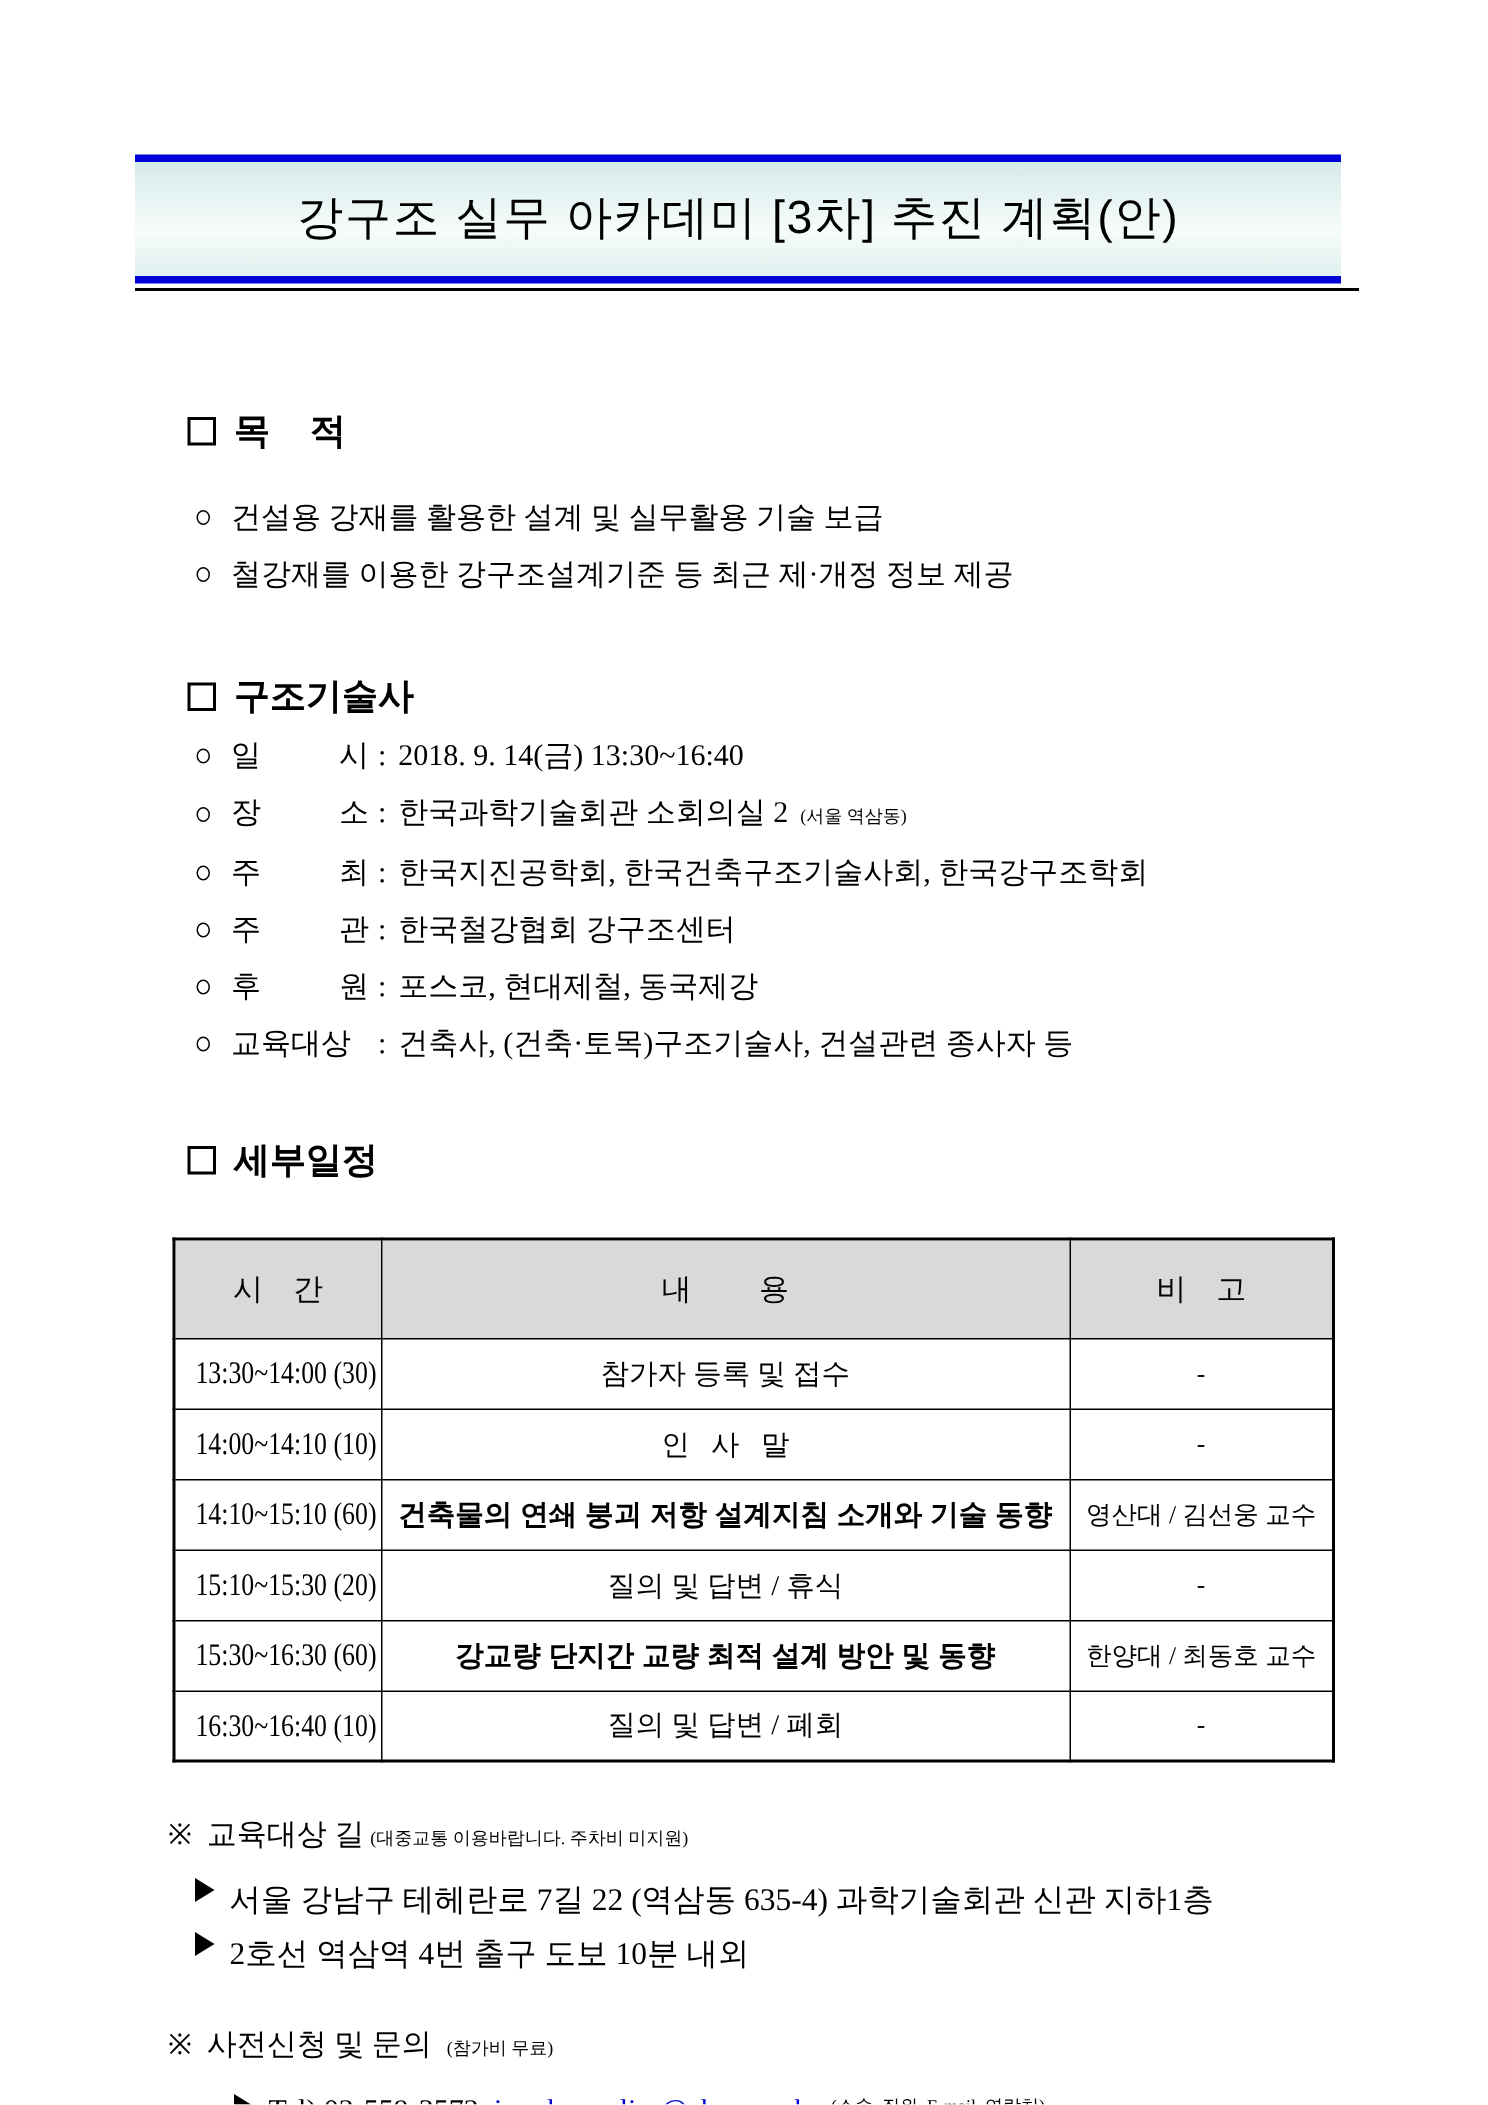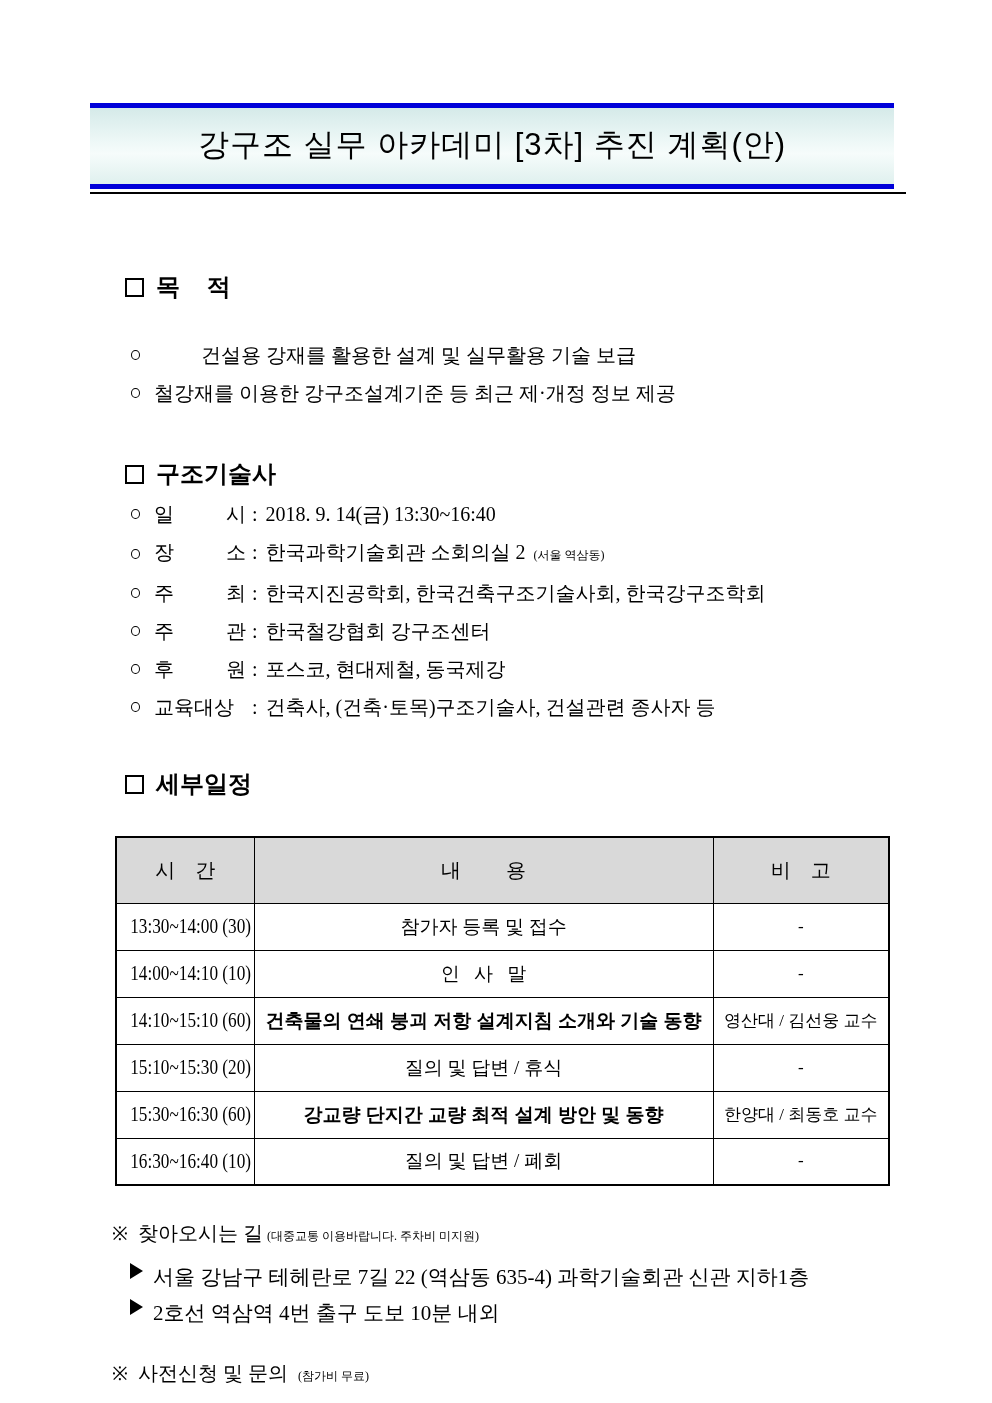--- a/index.html
+++ b/index.html
@@ -159,21 +159,21 @@
   <div class="banner-wrap">
     <div class="banner">
       <h1>강구조 실무 아카데미 [3차] 추진 계획(안)</h1>
     </div>
   </div>
 
   <div class="section-heading" style="margin-top: 77px;">
     <span class="square-bullet"></span>
     <span>목    적</span>
   </div>
-  <div class="bullet-line" style="margin-top: 33px; gap: 47px;">
+  <div class="bullet-line" style="margin-top: 23px;">
     <span class="circle-bullet"></span>
     <span>건설용 강재를 활용한 설계 및 실무활용 기술 보급</span>
   </div>
   <div class="bullet-line">
     <span class="circle-bullet"></span>
     <span>철강재를 이용한 강구조설계기준 등 최근 제·개정 정보 제공</span>
   </div>
 
   <div class="section-heading" style="margin-top: 46px;">
     <span class="square-bullet"></span>
@@ -266,21 +266,21 @@
         <td class="td-time"><span>16:30~16:40 (10)</span></td>
         <td class="td-content">질의 및 답변 / 폐회</td>
         <td class="td-remark">-</td>
       </tr>
     </tbody>
   </table>
 
   <div class="foot-block" style="margin-top: 34px;">
     <div class="foot-title-line">
       <span class="ref-mark">※</span>
-      <span>찾아오시는 길</span>
+      <span>교육대상 길</span>
       <span class="small-note" style="margin-left:4px;">(대중교통 이용바랍니다. 주차비 미지원)</span>
     </div>
     <div class="arrow-line" style="margin-top: 16px; margin-left: 18px;">
       <span class="tri"></span>
       <span>서울 강남구 테헤란로 7길 22 (역삼동 635-4) 과학기술회관 신관 지하1층</span>
     </div>
     <div class="arrow-line gap-sm" style="margin-left: 18px;">
       <span class="tri"></span>
       <span>2호선 역삼역 4번 출구 도보 10분 내외</span>
     </div>

